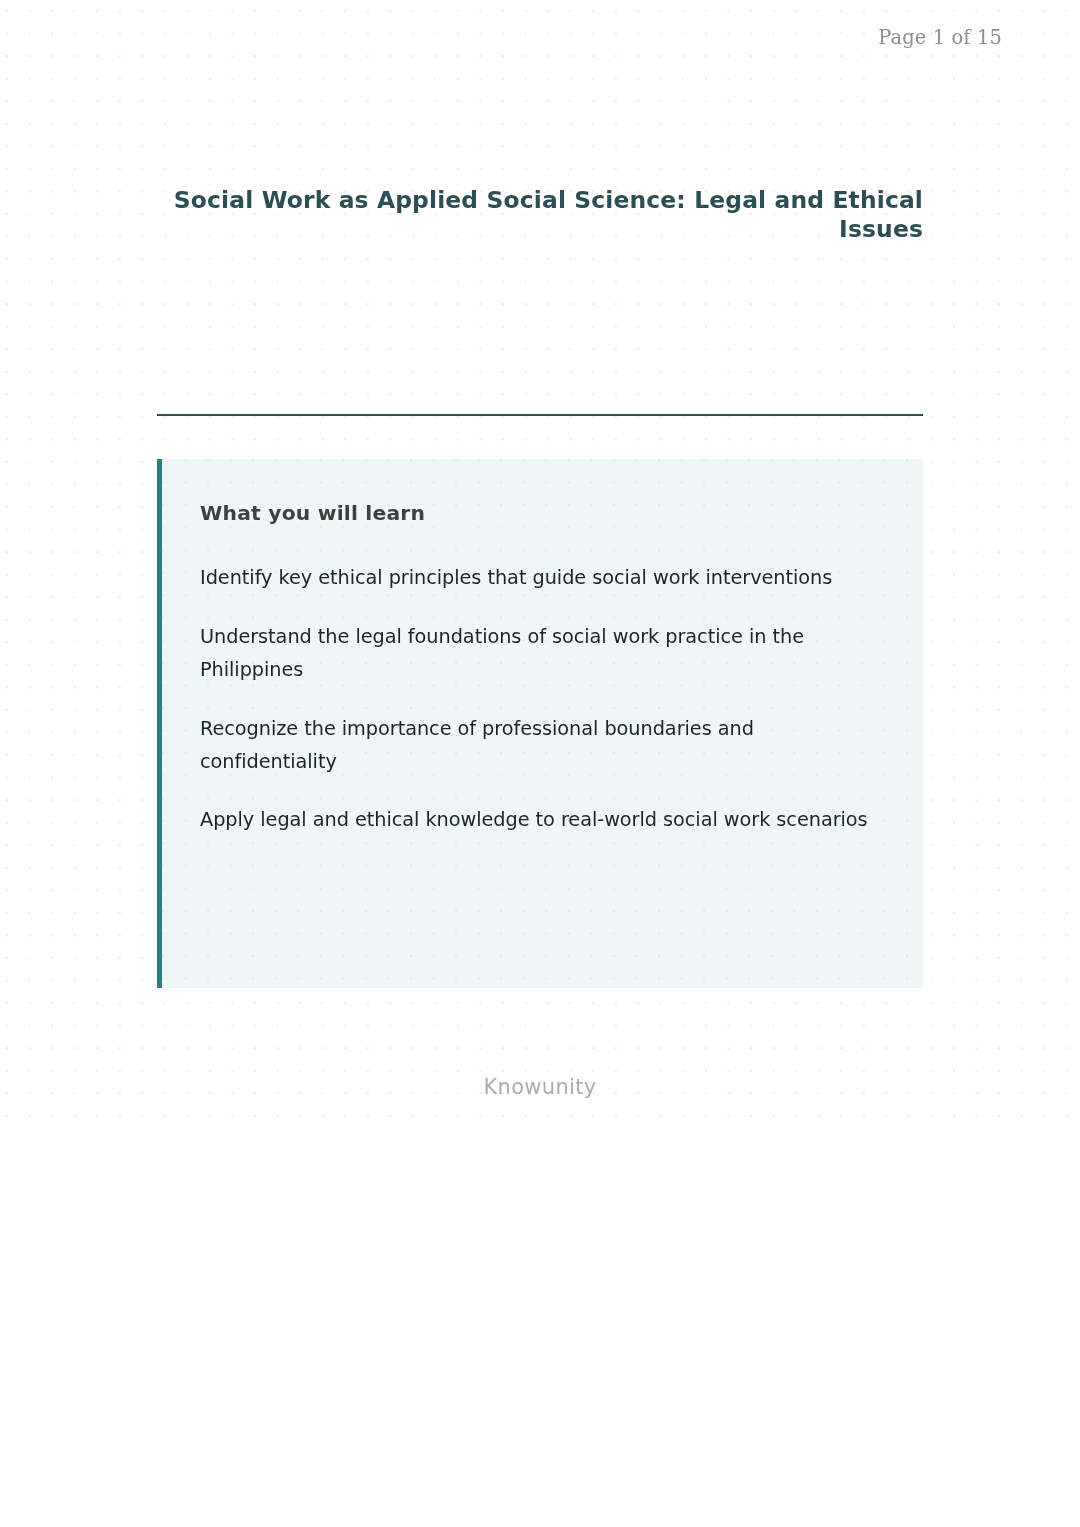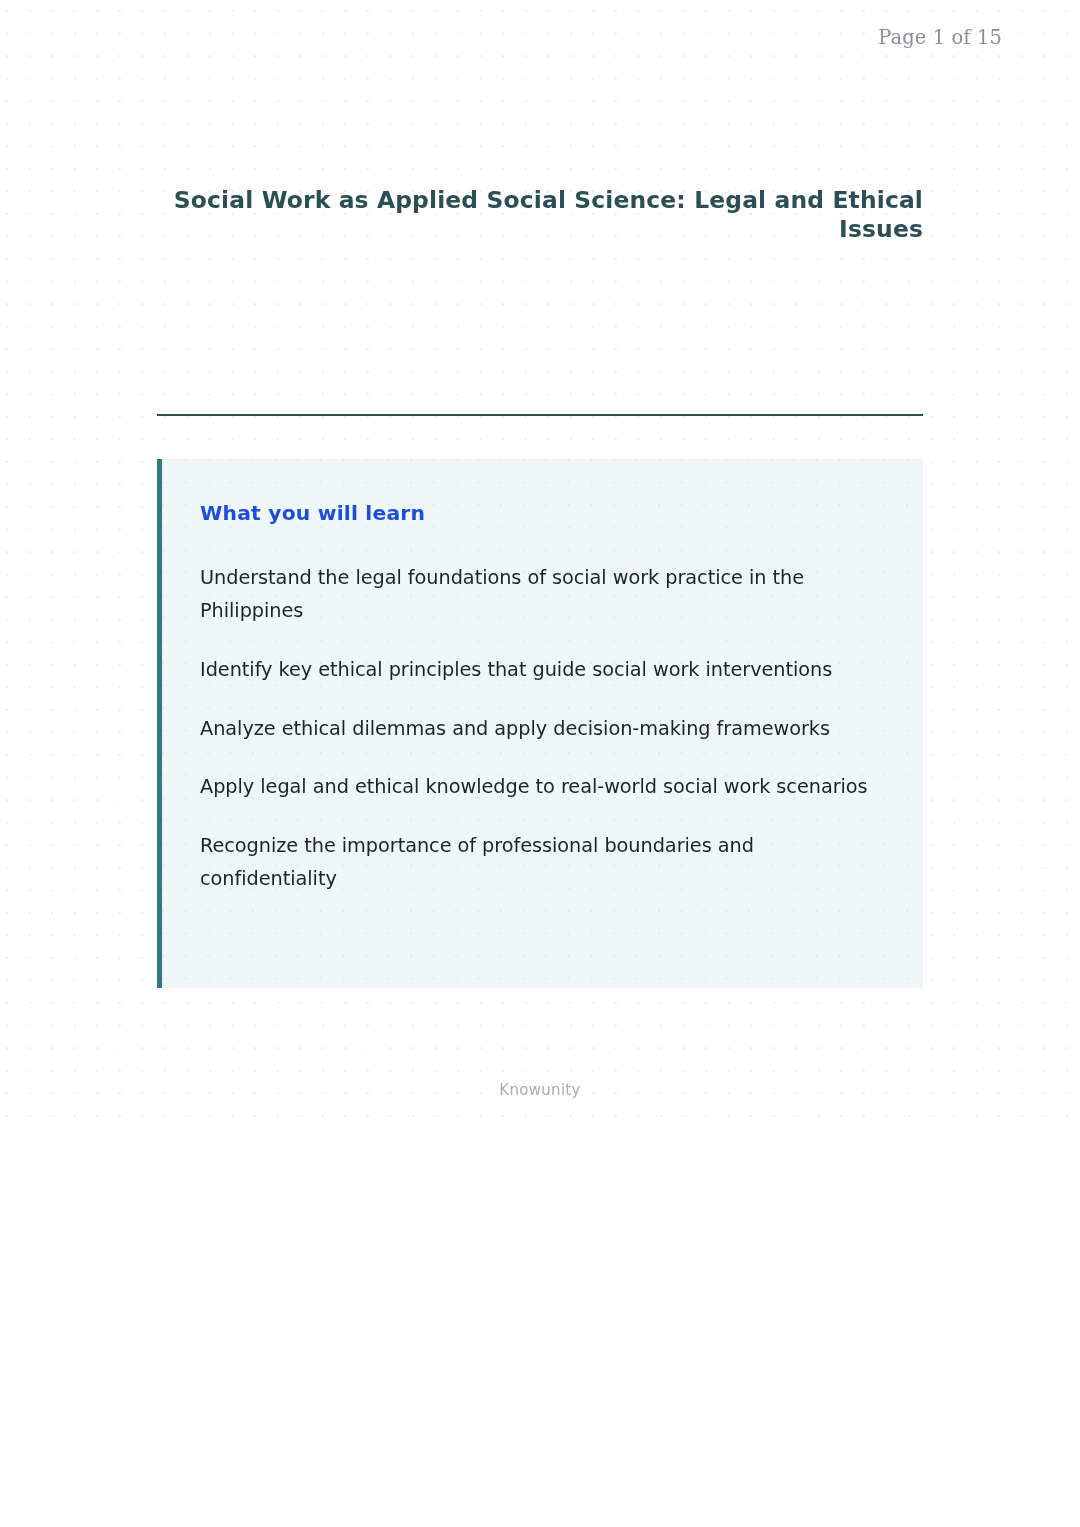--- a/index.html
+++ b/index.html
@@ -95,21 +95,21 @@
     inset: 0;
     pointer-events: none;
   }
   .callout-content {
     position: relative;
   }
   .callout-title {
     font-family: "DejaVu Sans", sans-serif;
     font-size: 20.3px;
     font-weight: bold;
-    color: #1d4ed8;
+    color: #404040;
     letter-spacing: 0.2px;
     margin: 0 0 36px 0;
   }
   .objective-list {
     list-style: none;
     margin: 0;
     padding: 0;
   }
   .objective-item {
     font-family: "DejaVu Sans", sans-serif;
@@ -124,21 +124,21 @@
   }
 
   
   .page-footer {
     position: absolute;
     bottom: 27px;
     left: 0;
     width: 1080px;
     text-align: center;
     font-family: "DejaVu Sans", sans-serif;
-    font-size: 15px;
+    font-size: 21px;
     color: #a8adb2;
     letter-spacing: 0.3px;
   }
 </style>
 </head>
 <body>
 
 <div class="page">
 
   <div class="page-header">Page 1 of 15</div>
@@ -147,24 +147,23 @@
     <h1 class="doc-title">Social Work as Applied Social Science: Legal and Ethical Issues</h1>
   </div>
 
   <div class="divider"></div>
 
   <section class="callout">
     <div class="callout-inner"></div>
     <div class="callout-content">
       <h2 class="callout-title">What you will learn</h2>
       <ul class="objective-list">
+        <li class="objective-item">Identify key ethical principles that guide social work interventions</li>
         <li class="objective-item">Understand the legal foundations of social work practice in the Philippines</li>
-        <li class="objective-item">Identify key ethical principles that guide social work interventions</li>
-        <li class="objective-item">Analyze ethical dilemmas and apply decision-making frameworks</li>
+        <li class="objective-item">Recognize the importance of professional boundaries and confidentiality</li>
         <li class="objective-item">Apply legal and ethical knowledge to real-world social work scenarios</li>
-        <li class="objective-item">Recognize the importance of professional boundaries and confidentiality</li>
       </ul>
     </div>
   </section>
 
   <div class="page-footer">Knowunity</div>
 
 </div>
 
 </body></html>

